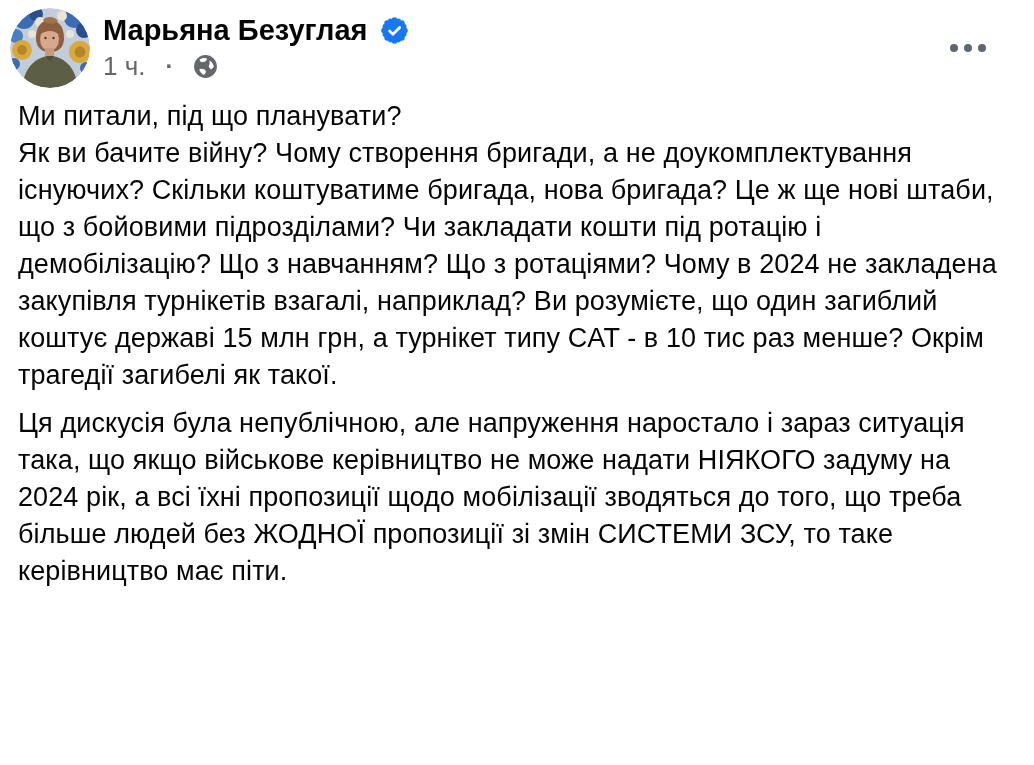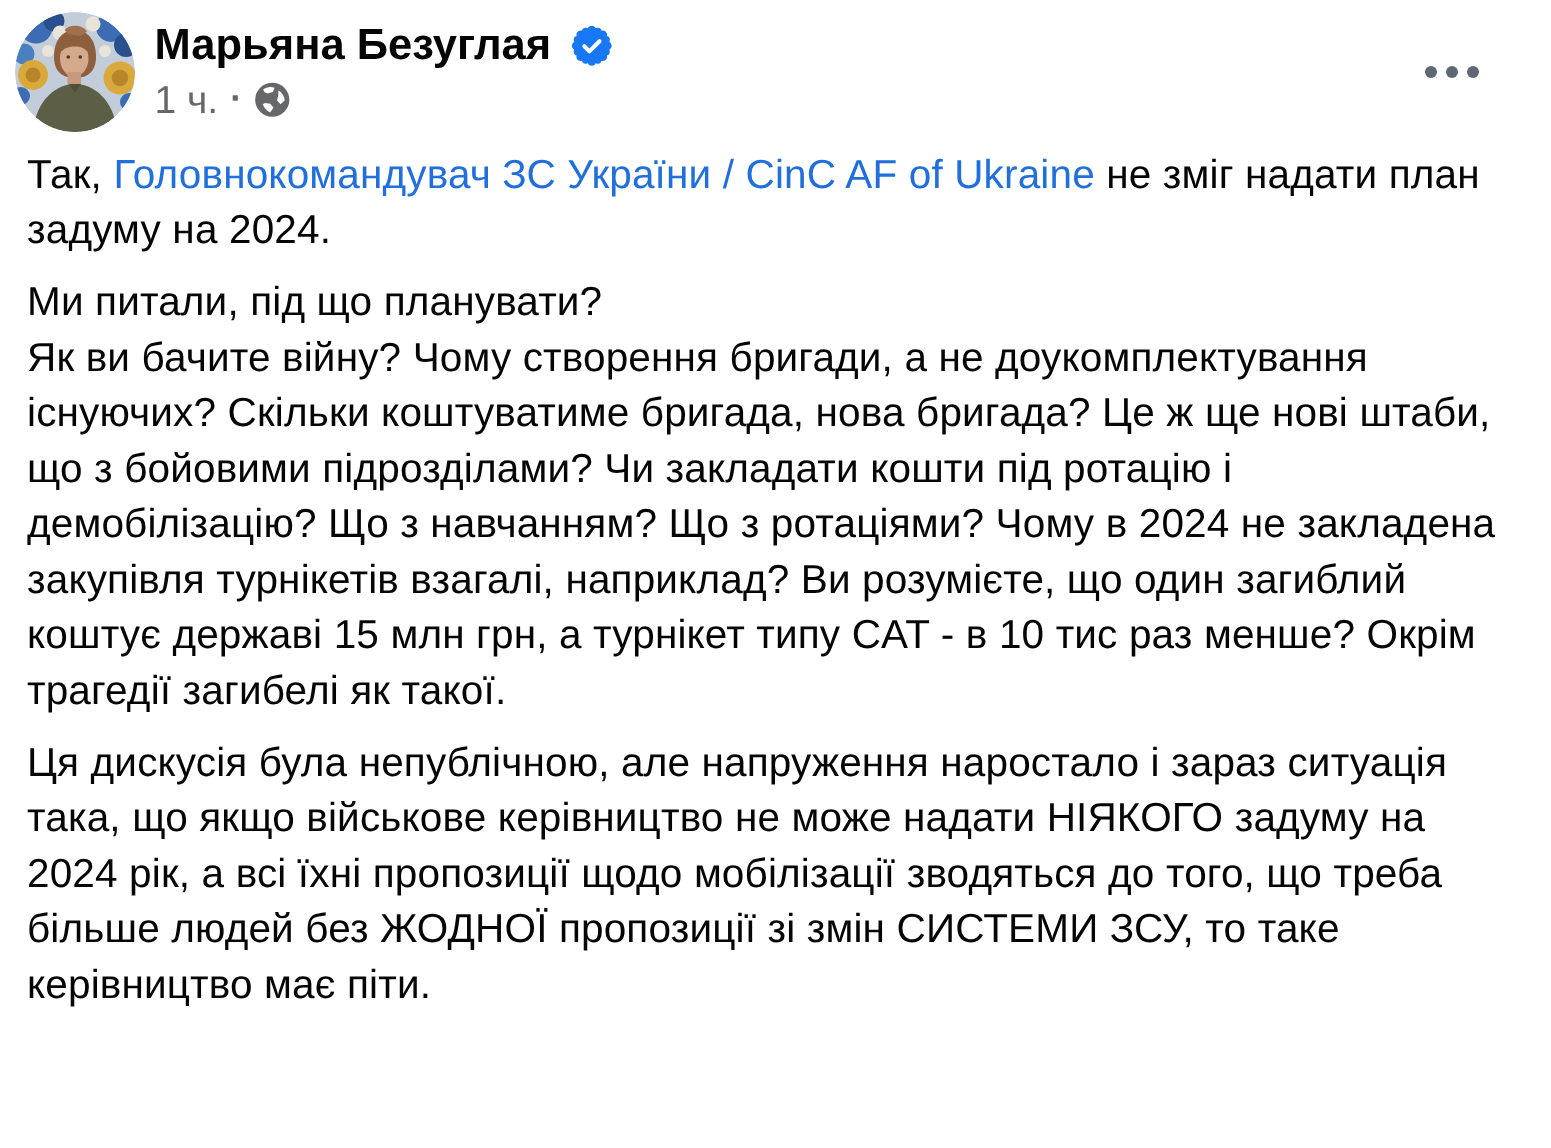--- a/index.html
+++ b/index.html
@@ -53,21 +53,21 @@
   }
   .badge {
     display: inline-flex;
     width: 27px;
     height: 27px;
   }
   .meta-row {
     margin-top: 6px;
     display: flex;
     align-items: center;
-    gap: 8px;
+    gap: 20px;
     font-size: 26px;
     line-height: 28px;
     color: #65676B;
   }
   .meta-row .dot-sep {
     font-weight: 700;
     font-size: 24px;
     line-height: 20px;
   }
   .more-button {
@@ -198,18 +198,17 @@
     </div>
 
     <div class="more-button" title="">
       <span></span>
       <span></span>
       <span></span>
     </div>
   </div>
 
   <div class="post-body">
-      <p class="post-paragraph"><span>Так, </span><a href="#" class="post-link">Головнокомандувач ЗС України / CinC AF of Ukraine</a><span> не зміг надати план задуму на 2024.</span></p>
       <p class="post-paragraph"><span>Ми питали, під що планувати?</span><br><span>Як ви бачите війну? Чому створення бригади, а не доукомплектування існуючих? Скільки коштуватиме бригада, нова бригада? Це ж ще нові штаби, що з бойовими підрозділами? Чи закладати кошти під ротацію і демобілізацію? Що з навчанням? Що з ротаціями? Чому в 2024 не закладена закупівля турнікетів взагалі, наприклад? Ви розумієте, що один загиблий коштує державі 15 млн грн, а турнікет типу CAT - в 10 тис раз менше? Окрім трагедії загибелі як такої.</span></p>
       <p class="post-paragraph"><span>Ця дискусія була непублічною, але напруження наростало і зараз ситуація така, що якщо військове керівництво не може надати НІЯКОГО задуму на 2024 рік, а всі їхні пропозиції щодо мобілізації зводяться до того, що треба більше людей без ЖОДНОЇ пропозиції зі змін СИСТЕМИ ЗСУ, то таке керівництво має піти.</span></p>
     </div>
 
 </div>
 
 </body></html>

